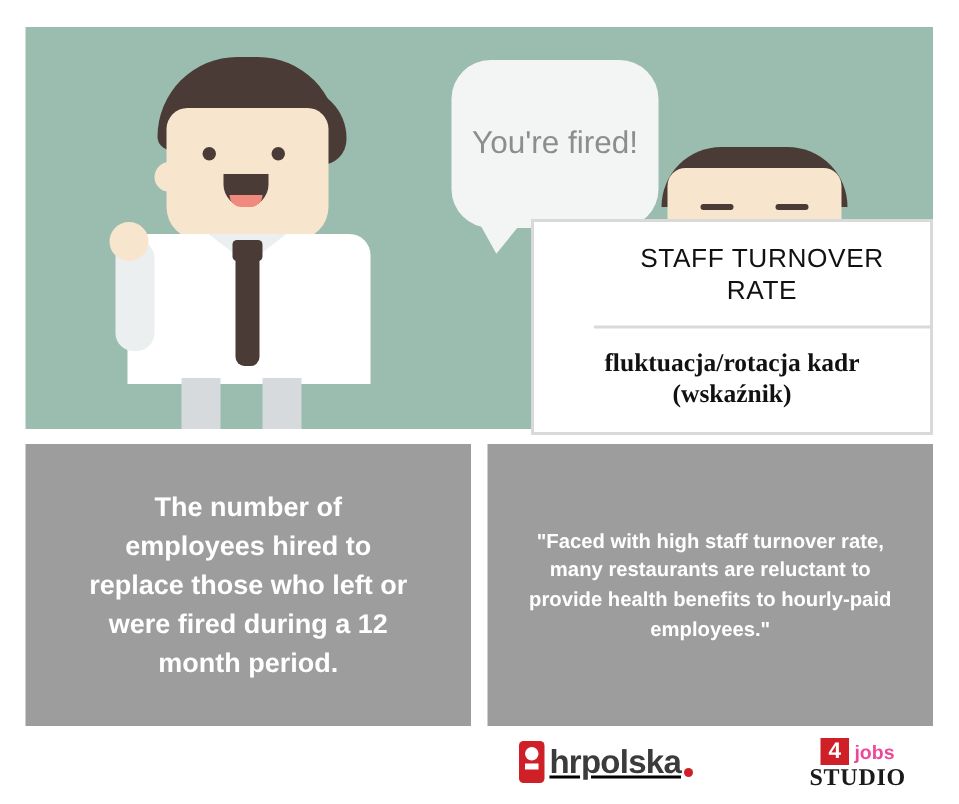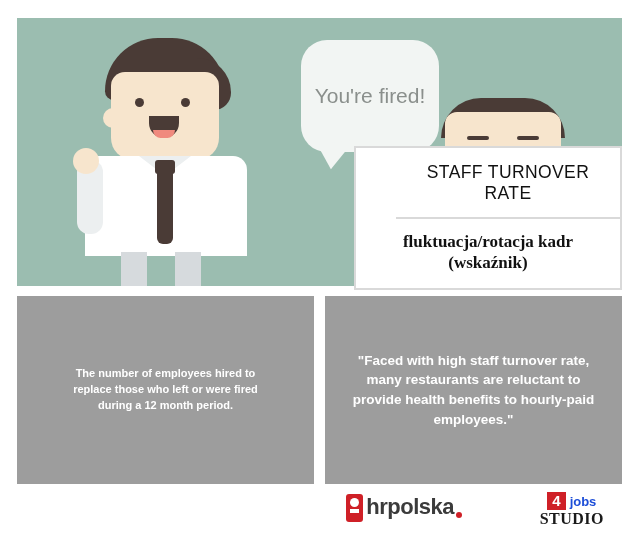--- a/index.html
+++ b/index.html
@@ -353,21 +353,21 @@
     justify-content: center;
     text-align: center;
     font-weight: bold;
     line-height: 1.45;
   }
   .box-definition {
     left: 17px;
     top: 296px;
     width: 297px;
     height: 188px;
-    font-size: 11px;
+    font-size: 18px;
     padding: 0 38px;
   }
   .box-quote {
     left: 325px;
     top: 296px;
     width: 297px;
     height: 188px;
     font-size: 13.5px;
     padding: 0 16px;
   }
@@ -378,20 +378,22 @@
     left: 17px;
     top: 492px;
     width: 605px;
     height: 38px;
   }
   .logo-hrpolska {
     position: absolute;
     right: 160px;
     top: 2px;
     display: flex;
+    align-items: center;
+    text-decoration: underline;
   }
   .hr-mark {
     width: 17px;
     height: 28px;
     background: #cf2027;
     border-radius: 3px;
     position: relative;
     margin-right: 3px;
   }
   .hr-mark:before {
@@ -443,21 +445,21 @@
     background: #cf2027;
     color: #ffffff;
     font-size: 15px;
     font-weight: bold;
     padding: 0px 5px;
     line-height: 18px;
     margin-right: 4px;
   }
   .studio-jobs {
     font-size: 13px;
-    color: #1d4ed8;
+    color: #ec4899;
     font-weight: bold;
   }
   .studio-word {
     font-size: 16px;
     font-weight: bold;
     color: #1a1a1a;
     letter-spacing: 0.5px;
     font-family: "Liberation Serif", serif;
   }
 </style>

